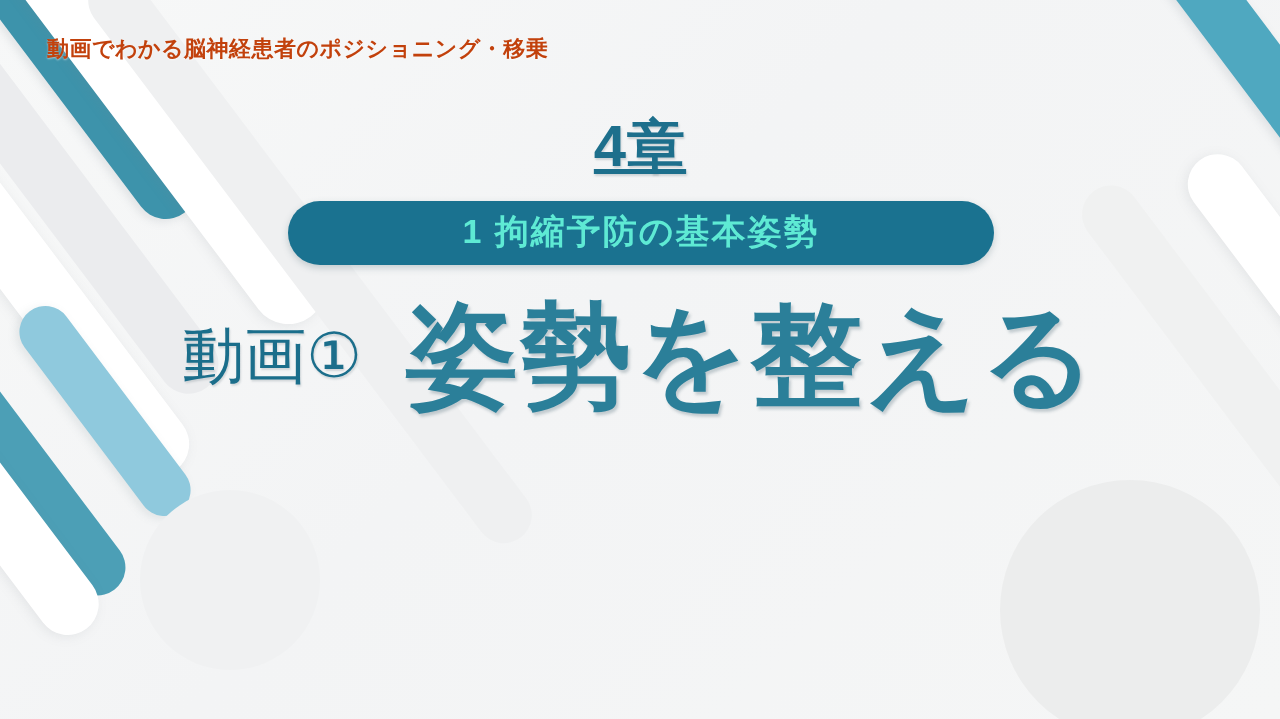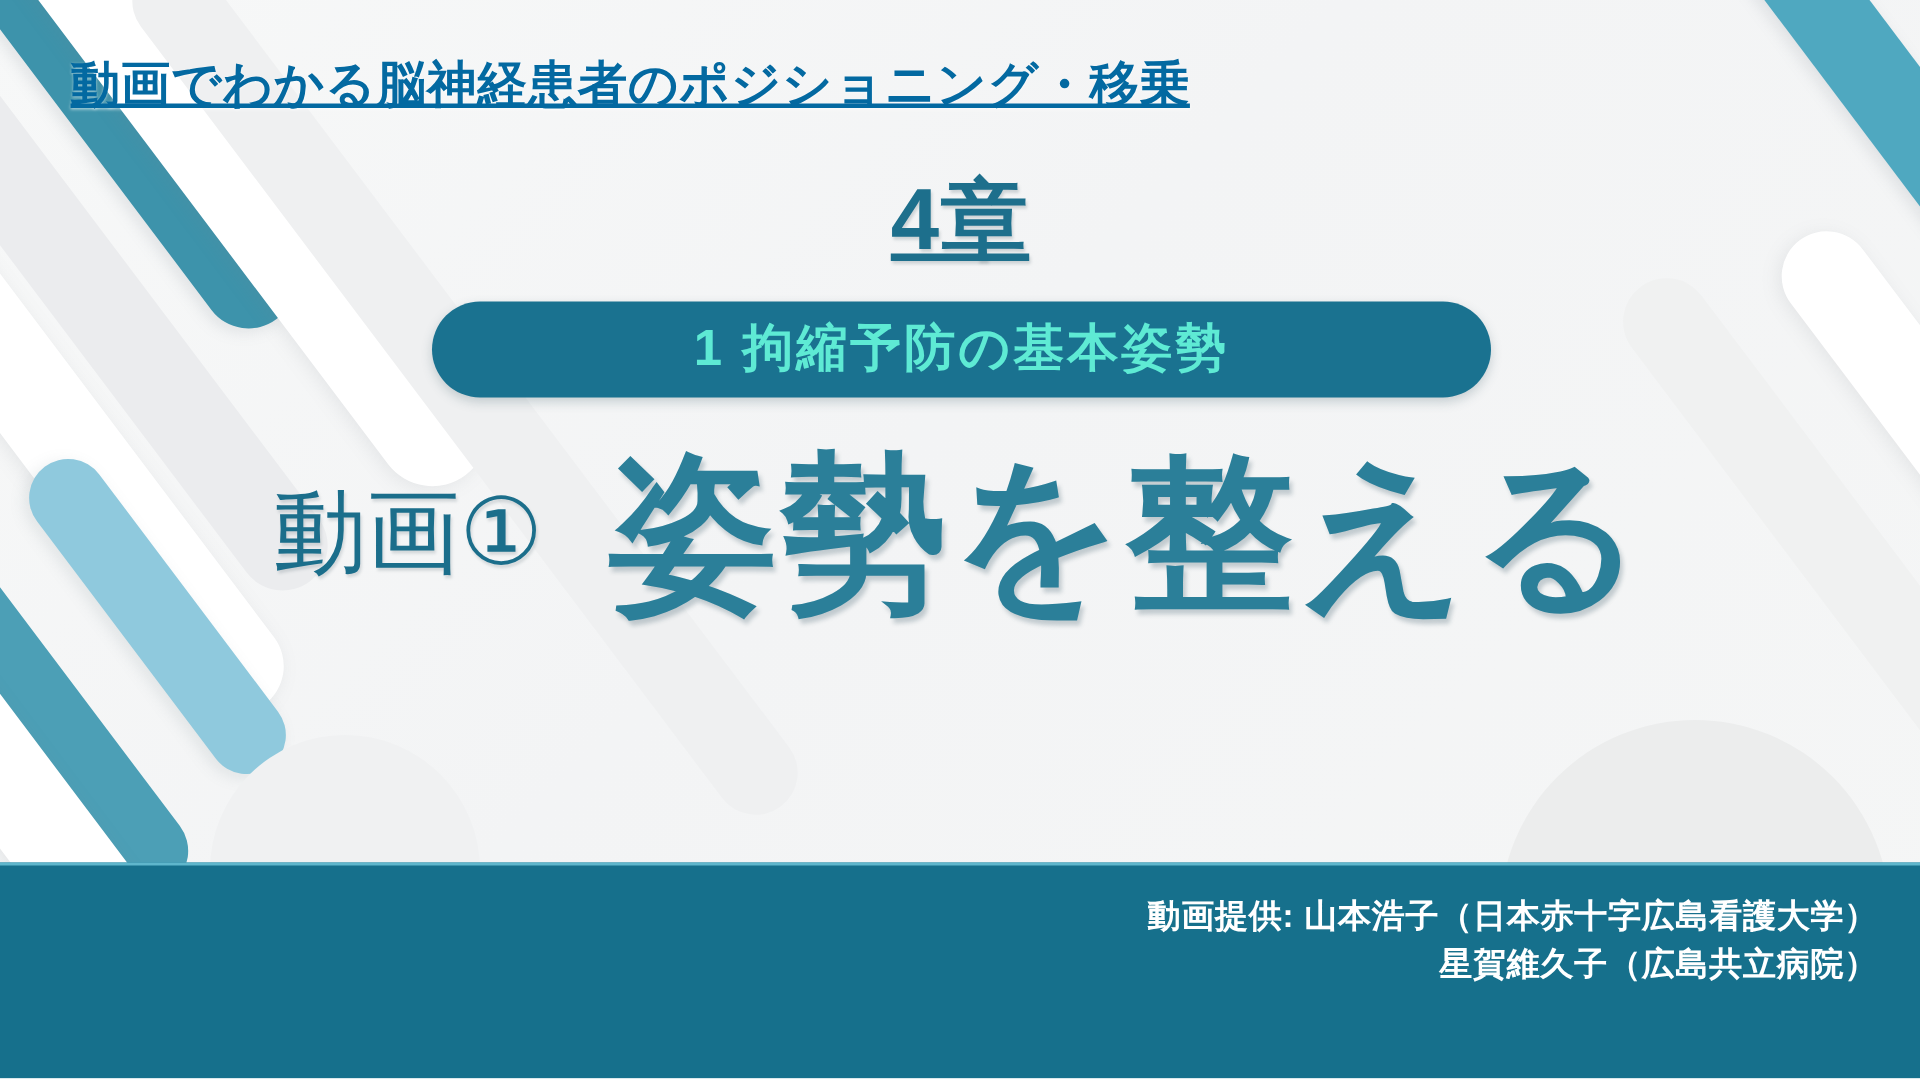--- a/index.html
+++ b/index.html
@@ -47,27 +47,26 @@
     position: absolute;
     border-radius: 50%;
     background: #eceded;
   }
 
   
   .header-title {
     position: absolute;
     left: 47px;
     top: 34px;
-    font-size: 33px;
-    font-weight: bold;
-    color: #0369a1;
+    font-size: 22px;
+    font-weight: bold;
+    color: #c2410c;
     letter-spacing: 0.5px;
     text-shadow: 0 1px 2px rgba(255,255,255,0.55);
     white-space: nowrap;
-    text-decoration: underline;
   }
 
   
   .chapter {
     position: absolute;
     top: 108px;
     left: 0;
     width: 1280px;
     text-align: center;
     font-size: 58px;
@@ -199,20 +198,14 @@
 
   <div class="pill">
     <span class="pill-text">1 拘縮予防の基本姿勢</span>
   </div>
 
   <div class="headline">
     <span class="headline-small">動画①</span>
     <span class="headline-big">姿勢を整える</span>
   </div>
 
-  <div class="footer">
-    <div class="credits">
-      <div class="credit-line">動画提供:  山本浩子（日本赤十字広島看護大学）</div>
-      <div class="credit-line">星賀維久子（広島共立病院）</div>
-    </div>
-  </div>
 
 </div>
 
 </body></html>

